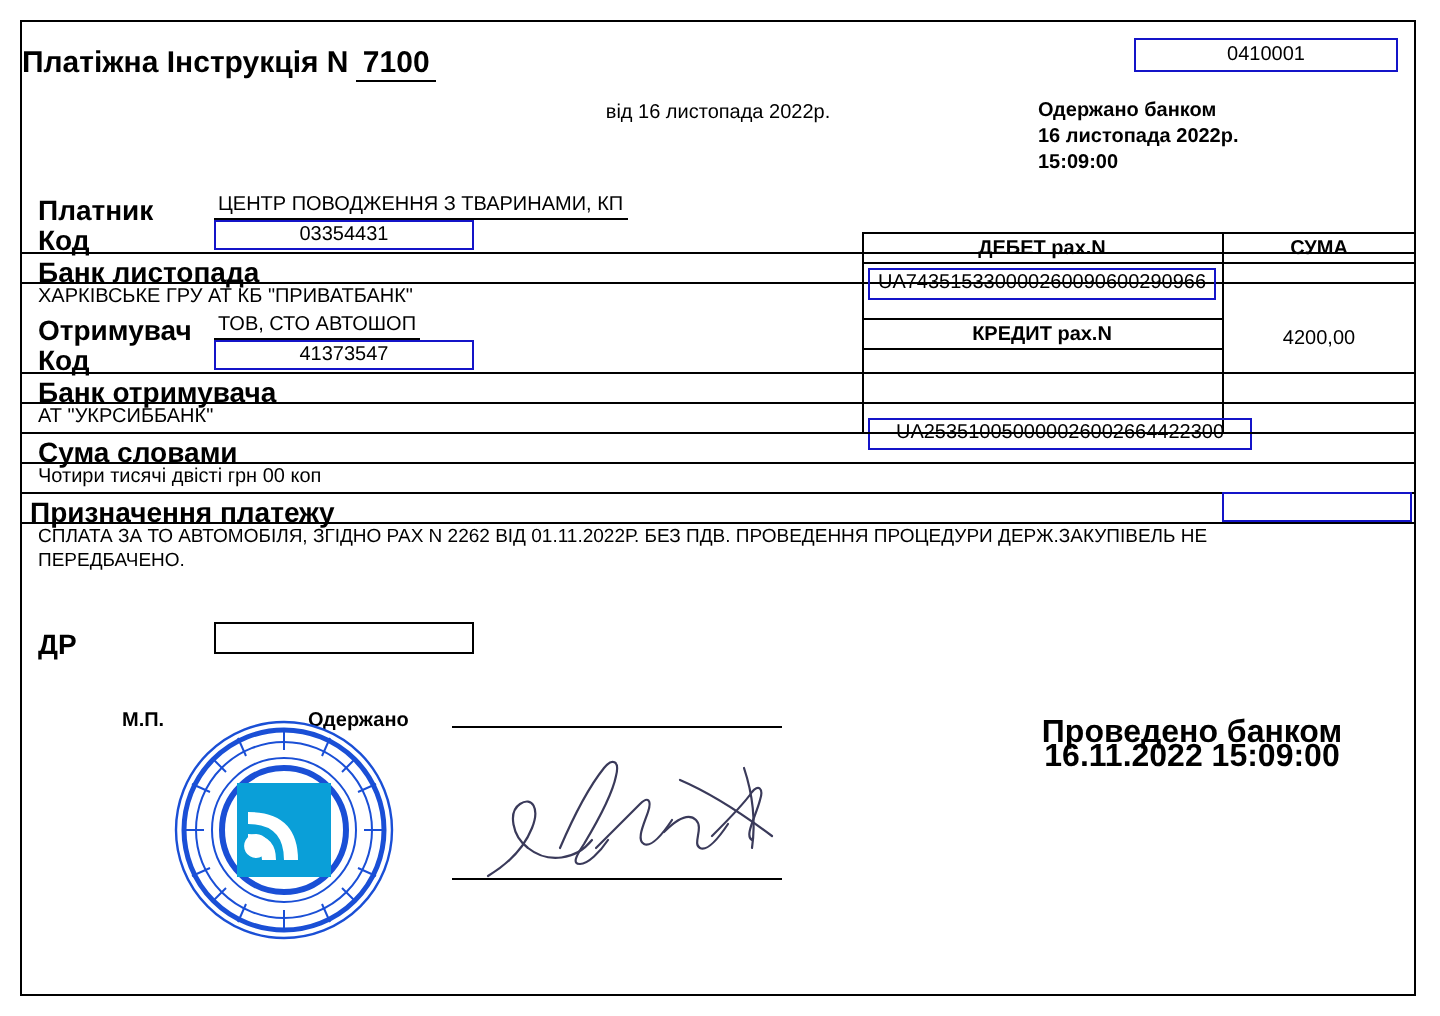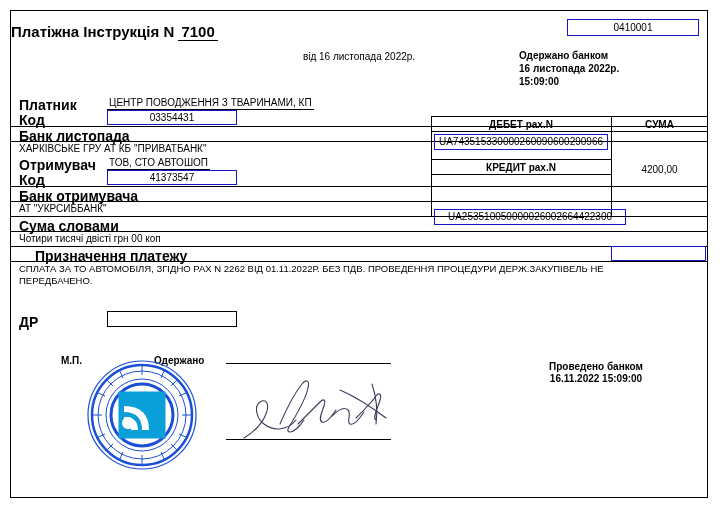--- a/index.html
+++ b/index.html
@@ -156,21 +156,21 @@
     border-top: 1px solid #000;
     height: 0;
   }
   .bold-sm {
     position: absolute;
     font-size: 10px;
     font-weight: bold;
   }
   .proved {
     position: absolute;
-    font-size: 10px;
+    font-size: 16px;
     font-weight: bold;
     text-align: center;
     line-height: 12px;
   }
   
   .stamp {
     position: absolute;
     left: 75px;
     top: 348px;
     width: 112px;
@@ -245,21 +245,21 @@
 
     <div class="hr-short" style="left:420px; top:190px; width:277px;"></div>
     <div class="hr-short" style="left:420px; top:205px; width:277px;"></div>
 
     <div class="hr" style="top:205px;"></div>
     <div class="lbl" style="left:8px; top:207px;">Сума словами</div>
     <div class="hr" style="top:220px;"></div>
     <div class="val" style="left:8px; top:222px;">Чотири тисячі двісті грн 00 коп</div>
 
     <div class="hr" style="top:235px;"></div>
-    <div class="lbl" style="left:24px; top:237px;">Призначення платежу</div>
+    <div class="lbl" style="left:4px; top:237px;">Призначення платежу</div>
     <div class="field-box" style="left:600px; top:235px; width:95px;"></div>
     <div class="hr" style="top:250px;"></div>
     <div class="purpose-text" style="top:252px;">СПЛАТА ЗА ТО АВТОМОБІЛЯ, ЗГІДНО РАХ N  2262 ВІД 01.11.2022Р. БЕЗ ПДВ. ПРОВЕДЕННЯ ПРОЦЕДУРИ ДЕРЖ.ЗАКУПІВЕЛЬ НЕ ПЕРЕДБАЧЕНО.</div>
 
     <div class="lbl" style="left:8px; top:303px;">ДР</div>
     <div class="plain-box" style="left:96px; top:300px; width:130px;"></div>
 
     <div class="bold-sm" style="left:50px; top:344px;">М.П.</div>
     <div class="bold-sm" style="left:143px; top:344px;">Одержано</div>
 

